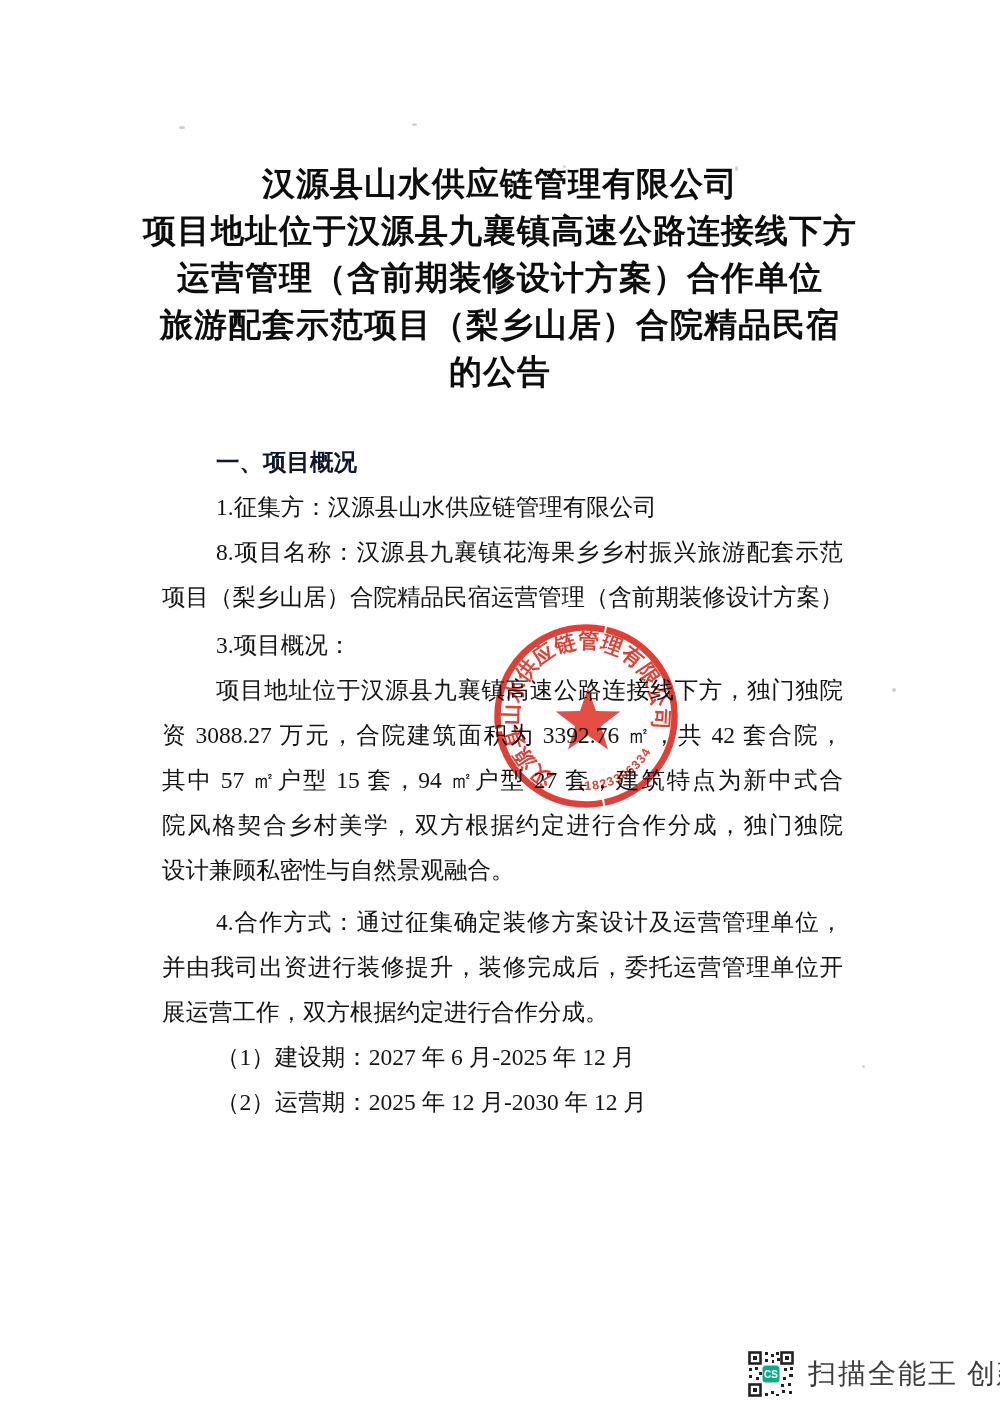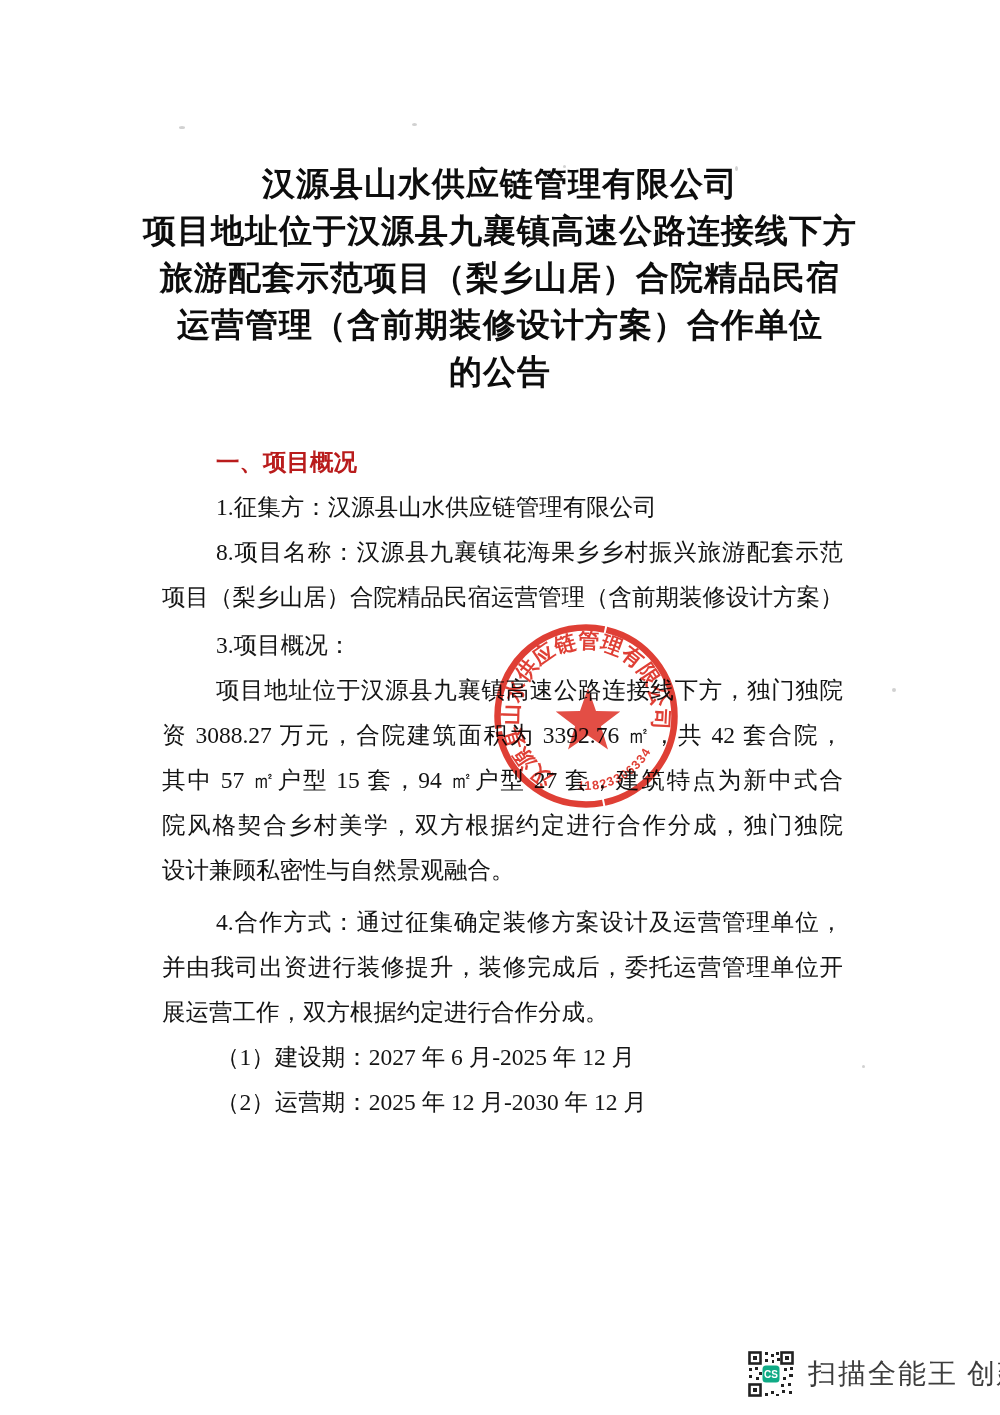--- a/index.html
+++ b/index.html
@@ -22,21 +22,21 @@
   
   .body-text{
     position:absolute;top:440px;left:162px;width:681px;
     font-size:23.5px;line-height:45px;
   }
   .ln{height:45px;white-space:nowrap;}
   .ln.indent{padding-left:54px;font-family:Liberation Serif, serif;}
   .ln.fill{text-align:justify;text-align-last:justify;}
   .ln.bold{
     font-family:"Liberation Sans","DejaVu Sans",sans-serif;
-    font-weight:700;color:#b91c1c;
+    font-weight:700;color:#0f172a;
   }
   .ln.sp3{margin-top:3px;}
   .ln.sp7{margin-top:7px;}
   
   .seal{
     position:absolute;left:486px;top:616px;width:200px;height:200px;
     mix-blend-mode:multiply;opacity:.92;
   }
   .seal text{
     font-family:"Liberation Sans","DejaVu Sans",sans-serif;
@@ -58,22 +58,22 @@
   .speck.s4{left:735px;top:166px;width:3px;height:5px;}
   .speck.s5{left:892px;top:688px;width:4px;height:4px;}
   .speck.s6{left:862px;top:1065px;width:3px;height:3px;}
 </style>
 </head>
 <body>
 
 <div class="doc-title">
   <div>汉源县山水供应链管理有限公司</div>
   <div>项目地址位于汉源县九襄镇高速公路连接线下方</div>
+  <div>运营管理（含前期装修设计方案）合作单位</div>
   <div>旅游配套示范项目（梨乡山居）合院精品民宿</div>
-  <div>运营管理（含前期装修设计方案）合作单位</div>
   <div>的公告</div>
 </div>
 
 <div class="body-text">
   <div class="ln indent bold">一、项目概况</div>
   <div class="ln indent">1.征集方：汉源县山水供应链管理有限公司</div>
   <div class="ln indent fill">8.项目名称：汉源县九襄镇花海果乡乡村振兴旅游配套示范</div>
   <div class="ln fill">项目（梨乡山居）合院精品民宿运营管理（含前期装修设计方案）</div>
   <div class="ln indent sp3">3.项目概况：</div>
   <div class="ln indent fill">项目地址位于汉源县九襄镇高速公路连接线下方，独门独院</div>

